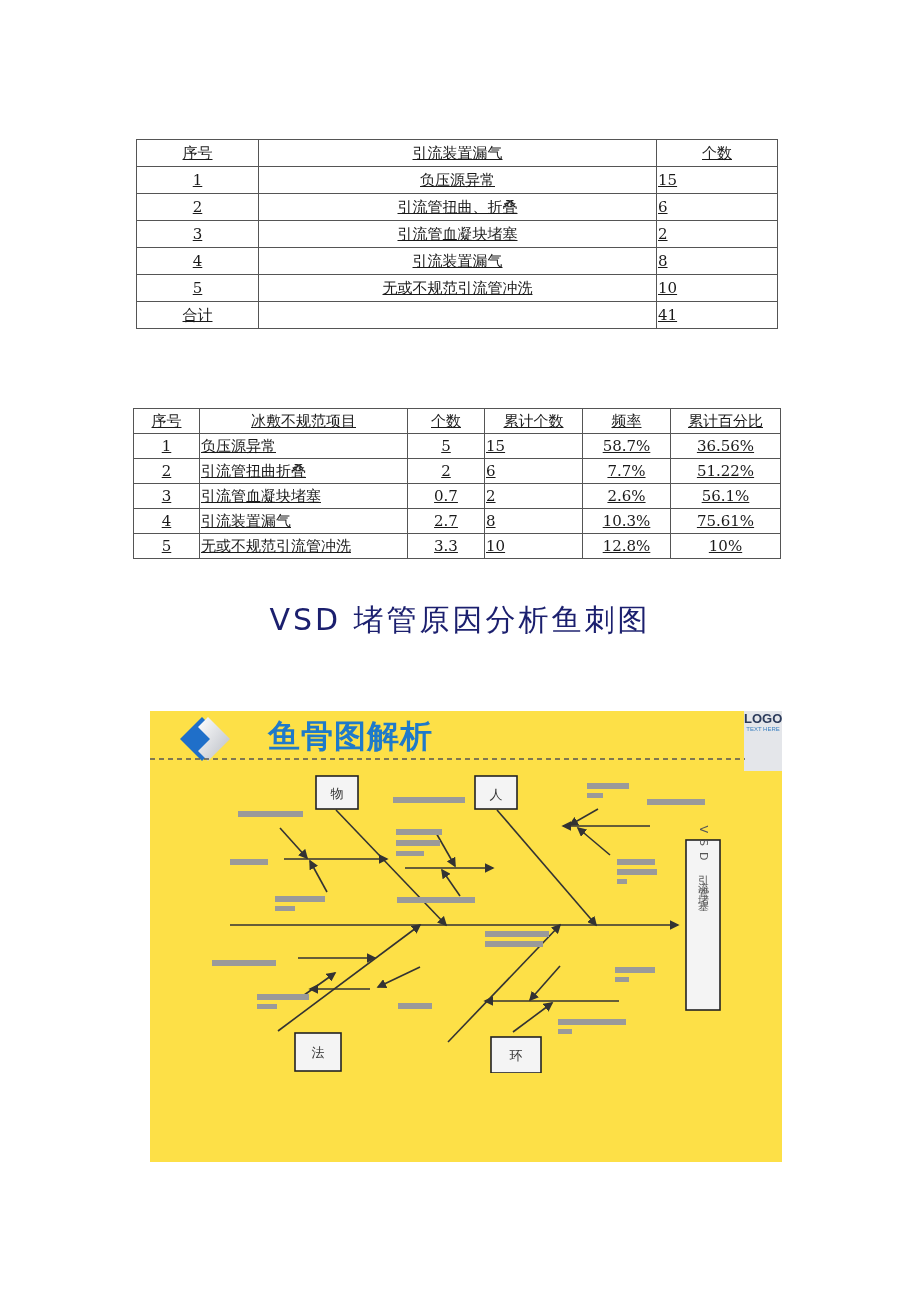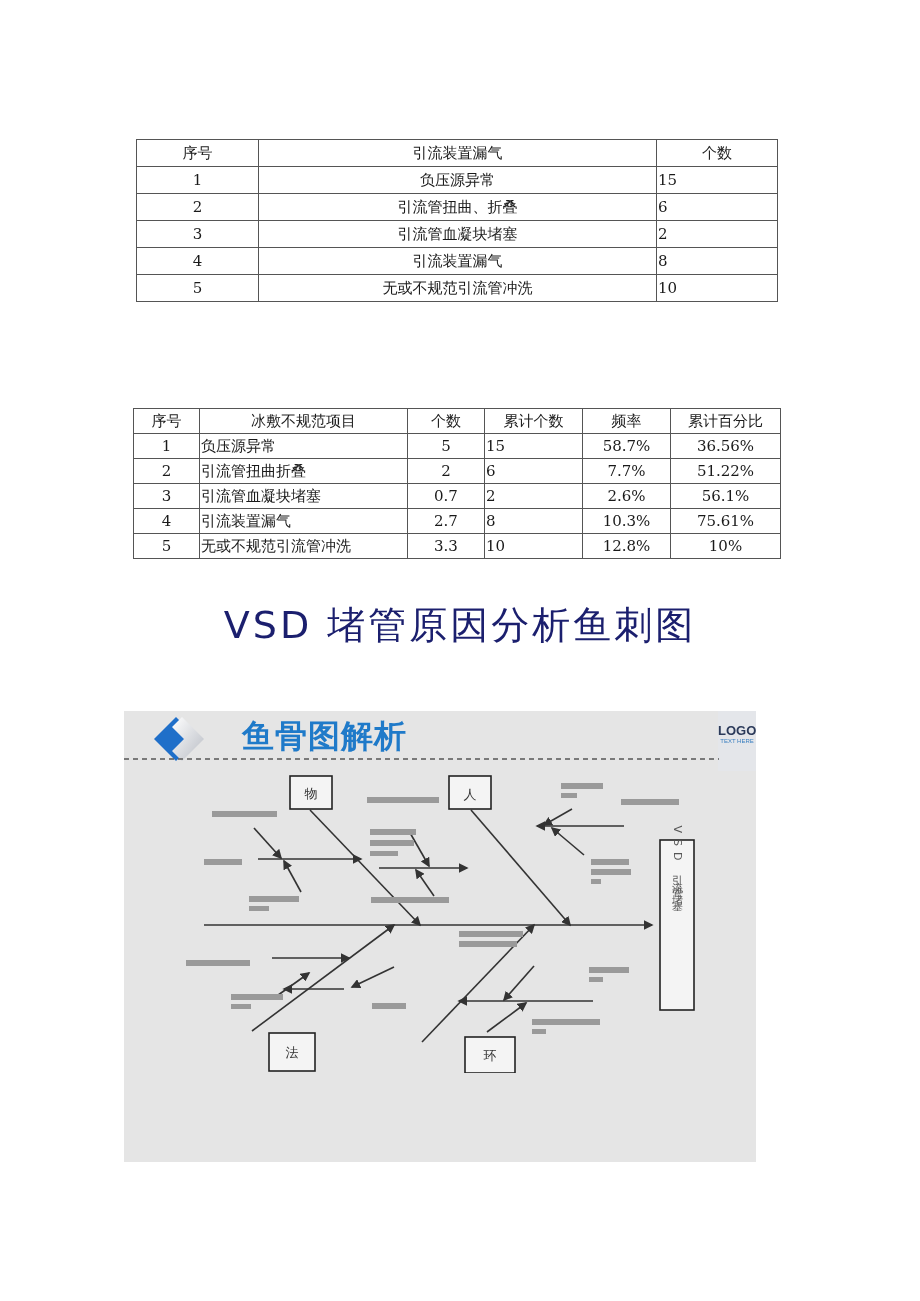--- a/index.html
+++ b/index.html
@@ -1,36 +1,36 @@
 <!DOCTYPE html>
 <html><head>
 <meta charset="utf-8">
 <style>
   html, body { margin: 0; padding: 0; background: #ffffff; }
   body { width: 920px; height: 1301px; position: relative; overflow: hidden;
          font-family: "DejaVu Serif", "Liberation Serif", serif; color: #1a1a1a; }
-  table { border-collapse: collapse; position: absolute; }
+  table { border-collapse: collapse; position: absolute; text-decoration: underline; }
   td, th { border: 1px solid #555; font-weight: normal; padding: 0; font-size: 15px; }
   #t1 { left: 136px; top: 139px; width: 642px; }
   #t1 td { height: 26px; }
   #t2 { left: 133px; top: 408px; width: 648px; }
   #t2 td { height: 24px; }
   .c { text-align: center; }
   .l { text-align: left; padding-left: 1px; border-radius: 8px; }
   .title { position: absolute; left: 0; width: 920px; top: 600px; text-align: center;
-           font-size: 38px; color: #1b1f6e; letter-spacing: 3px;
+           font-size: 30px; color: #1b1f6e; letter-spacing: 3px;
            font-family: "DejaVu Sans", "Liberation Sans", sans-serif; }
-  .fish { position: absolute; left: 124px; top: 711px; width: 632px; height: 451px;
-          background: #e5e5e5; overflow: hidden; }
+  .fish { position: absolute; left: 150px; top: 711px; width: 632px; height: 451px;
+          background: #fde047; overflow: hidden; }
   .fish-header { position: absolute; left: 0; top: 0; width: 632px; height: 52px; }
   .fish-title { position: absolute; left: 118px; top: 4px; font-size: 32px; font-weight: bold;
                 color: #1f7ac9; font-family: "DejaVu Sans", "Liberation Sans", sans-serif; letter-spacing: 1px; }
   .fish-logo { position: absolute; right: 0; top: 0; width: 38px; height: 60px;
                background: #e4e6ea; text-align: center; }
-  .fish-logo .lg { display: block; font-size: 13px; font-weight: bold; color: #2b3a5a; margin-top: 12px;
+  .fish-logo .lg { display: block; font-size: 13px; font-weight: bold; color: #2b3a5a; 
                    font-family: "Liberation Sans", sans-serif; }
   .fish-logo .sub { display: block; font-size: 6px; color: #3a7fc0; font-family: "Liberation Sans", sans-serif; }
   svg text { font-family: "DejaVu Sans", "Liberation Sans", sans-serif; }
 </style>
 </head>
 <body>
 
 <table id="t1">
   <tbody>
       <tr>
@@ -55,20 +55,25 @@
   </tr>
   <tr>
     <td class="c">4</td>
     <td class="c">引流装置漏气</td>
     <td class="l">8</td>
   </tr>
   <tr>
     <td class="c">5</td>
     <td class="c">无或不规范引流管冲洗</td>
     <td class="l">10</td>
+  </tr>
+  <tr>
+    <td class="c">合计</td>
+    <td class="c"></td>
+    <td class="l">41</td>
   </tr>
 </tbody>
   </table>
 
 <table id="t2">
   <tbody>
       <tr>
     <td class="c" style="width:65px">序号</td>
     <td class="c" style="width:207px">冰敷不规范项目</td>
     <td class="c" style="width:76px">个数</td>

